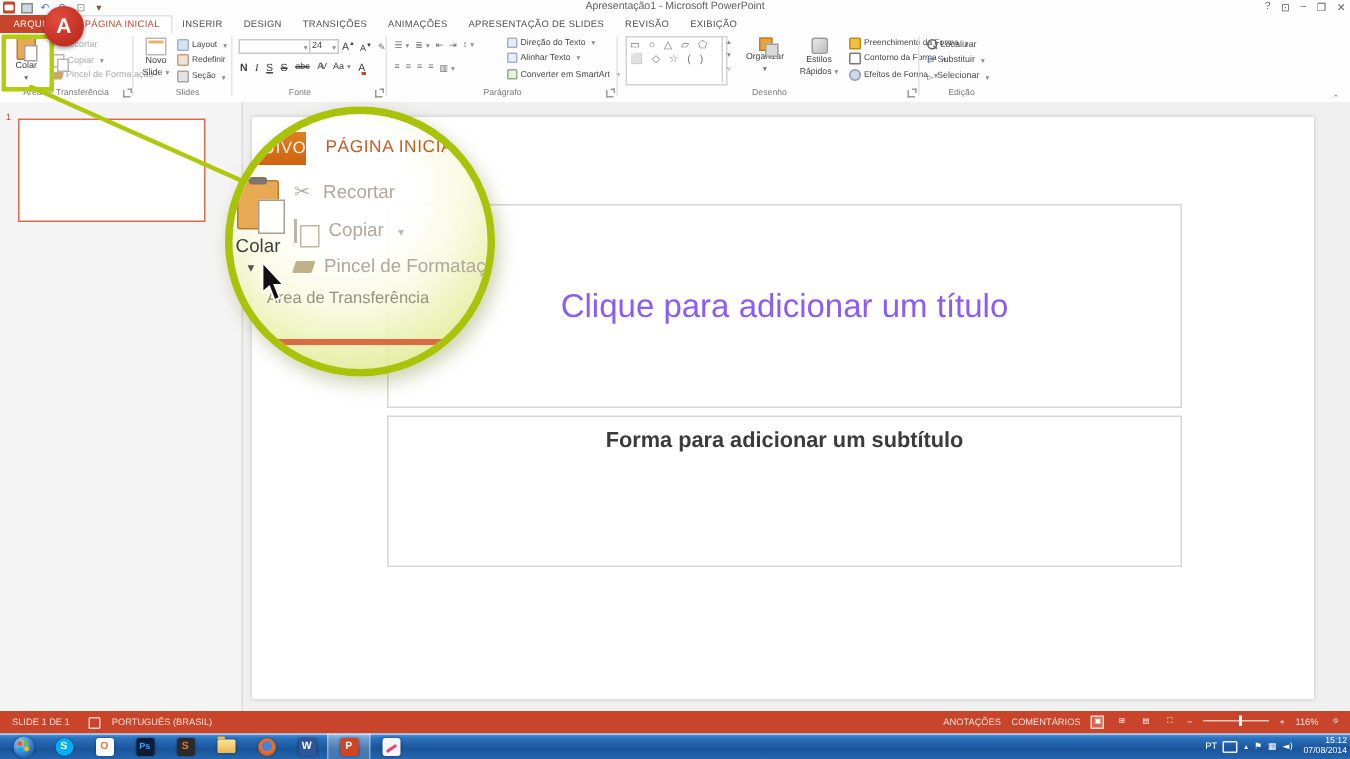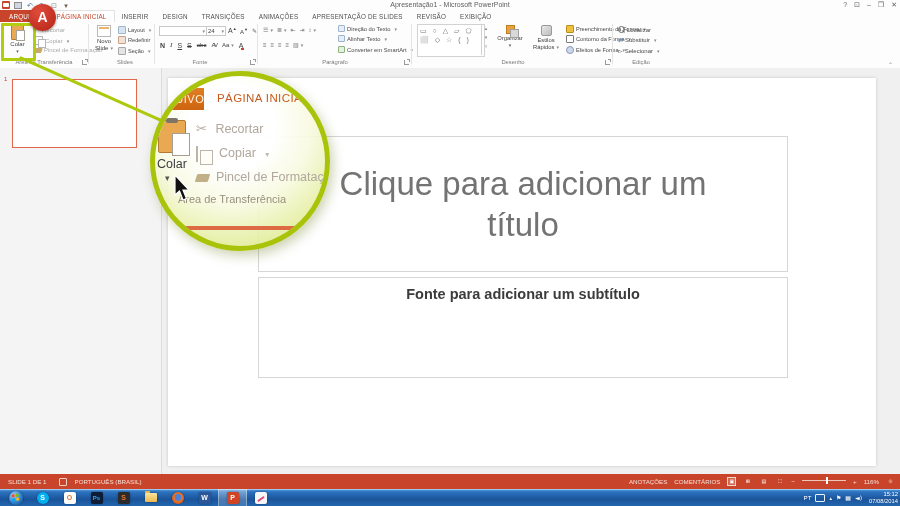--- a/index.html
+++ b/index.html
@@ -71,21 +71,21 @@
   .chevron-collapse{right:7px;top:39px;font-size:6px;color:#8a8a8a;}
 
   
   .slidepanel{left:0;top:68px;width:161px;height:406px;background:#f4f4f4;border-right:1px solid #dcdcdc;}
   .thumb-num{left:4px;top:76px;font-size:6px;color:#C8452B;}
   .thumb{left:12px;top:79px;width:123px;height:67px;background:#fff;border:1.5px solid #E0674C;}
   .canvas{left:162px;top:68px;width:738px;height:406px;background:#f0f0f0;}
   .slide{position:absolute;left:6px;top:10px;width:708px;height:388px;background:#fff;box-shadow:0 0 3px rgba(0,0,0,.18);}
   .ph{position:absolute;border:1px solid #d6d6d6;}
   .ph-title{left:90px;top:58px;width:528px;height:134px;display:flex;align-items:center;justify-content:center;}
-  .ph-title span{display:inline-block;max-width:440px;text-align:center;font-size:33px;font-weight:300;color:#737373;line-height:1.25;}
+  .ph-title span{display:inline-block;max-width:440px;text-align:center;font-size:22px;font-weight:300;color:#8b5cf6;line-height:1.25;}
   .ph-sub{left:90px;top:199px;width:528px;height:99px;text-align:center;}
   .ph-sub span{display:inline-block;margin-top:8px;font-size:14.5px;font-weight:bold;color:#3b3b3b;}
 
   
   .badge{left:29px;top:4px;width:27px;height:27px;border-radius:50%;z-index:70;
      background:radial-gradient(circle at 35% 30%,#E04B3C,#BE2D1E 75%);
      color:#fff;font-size:14px;font-weight:bold;text-align:center;line-height:27px;
      box-shadow:0 1px 3px rgba(0,0,0,.45);}
   .hlbox{left:1px;top:23px;width:29px;height:32px;border:3px solid #B2CC0E;z-index:55;border-radius:1px;}
   .callout-line{left:20px;top:56px;width:162px;height:3px;background:#AEC80C;transform:rotate(24deg);
@@ -339,21 +339,21 @@
   <div class="ab slidepanel"></div>
   <div class="ab thumb-num">1</div>
   <div class="ab thumb"></div>
 
   <div class="ab canvas">
     <div class="slide">
       <div class="ph ph-title">
         <span>Clique para adicionar um título</span>
       </div>
       <div class="ph ph-sub">
-        <span>Fonte para adicionar um subtítulo</span>
+        <span>Forma para adicionar um subtítulo</span>
       </div>
     </div>
   </div>
 
   <div class="ab hlbox"></div>
   <div class="ab callout-line"></div>
   <div class="ab badge">A</div>
 
   <div class="ab bubble">
     <span class="ab mag-qi" style="left:17px;top:-6px;width:10px;height:9px;border:1.5px solid #c4bcaa;background:#e3ddcf;"></span>

